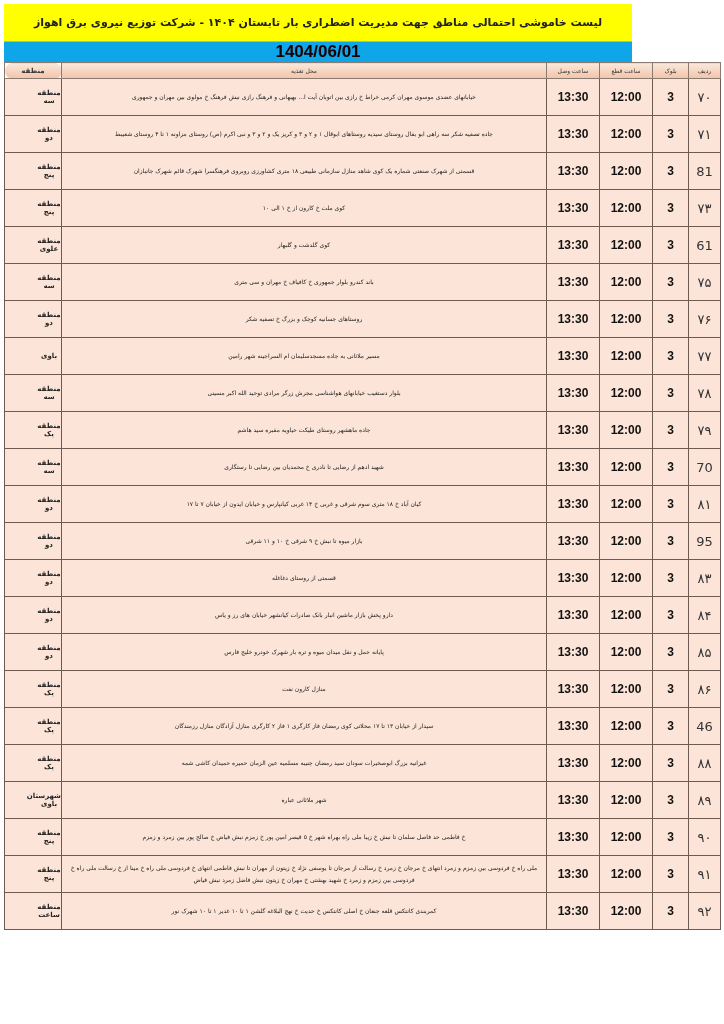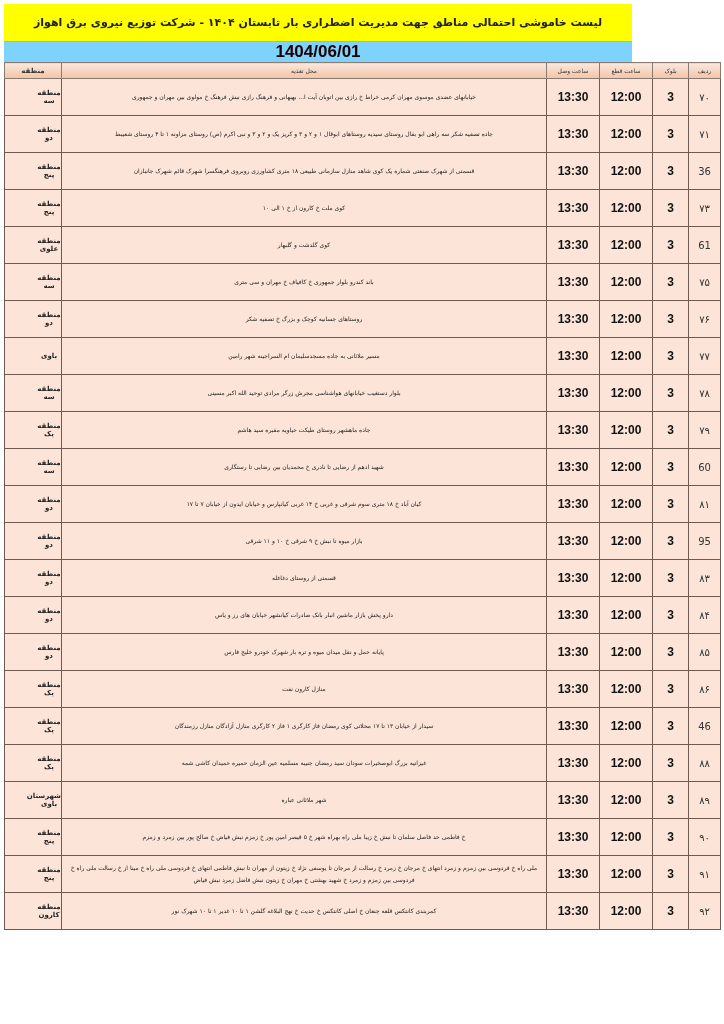--- a/index.html
+++ b/index.html
@@ -1,26 +1,26 @@
 <!DOCTYPE html>
 <html><head>
 <meta charset="utf-8">
 <style>
   html, body { margin:0; padding:0; background:#ffffff; }
   body { width:724px; height:1024px; position:relative; font-family:"DejaVu Sans", sans-serif; overflow:hidden; }
   .sheet { position:absolute; left:4px; top:4px; width:628px; }
   .title-bar { height:37px; background:#ffff00; display:flex; align-items:center; justify-content:center; direction:rtl; font-size:11px; font-weight:bold; color:#222; border-bottom:1px solid #d8c000; }
-  .date-bar { height:20px; background:#7dd3fc; display:flex; align-items:center; justify-content:center; font-family:"Liberation Sans", sans-serif; font-weight:bold; font-size:17px; color:#1a0000; }
+  .date-bar { height:20px; background:#0ea5e9; display:flex; align-items:center; justify-content:center; font-family:"Liberation Sans", sans-serif; font-weight:bold; font-size:17px; color:#1a0000; }
   table { border-collapse:collapse; width:716px; table-layout:fixed; direction:rtl; }
   th { height:15px; padding:0; font-size:6px; font-weight:normal; color:#333; border:1px solid #8a7a70;
        background:linear-gradient(to bottom, #fbe8dc 0%, #f2c4a8 100%); }
-  th.region-h { font-weight:bold; font-size:7px; }
+  th.region-h { font-weight:bold; font-size:7px;border-radius:8px; }
   td { border:1px solid #6e5a50; background:#fce4d8; padding:0; text-align:center; vertical-align:middle; }
   tr.row td { height:36px; }
-  td.num { font-size:10px; color:#333; }
+  td.num { font-size:13px; color:#333; }
   td.block, td.cut, td.conn { font-family:"Liberation Sans", sans-serif; font-weight:bold; font-size:12px; color:#111; }
   td.loc { font-size:6px; color:#222; padding:0 2px; line-height:12px; }
   td.region { font-size:7px; font-weight:bold; color:#222;padding-left:32px; }
 </style>
 </head>
 <body>
 
 <div class="sheet">
   <div class="title-bar">لیست خاموشی احتمالی مناطق جهت مدیریت اضطراری بار تابستان ۱۴۰۴ - شرکت توزیع نیروی برق اهواز</div>
   <div class="date-bar">1404/06/01</div>
@@ -54,21 +54,21 @@
         </tr>
         <tr class="row">
           <td class="num">۷۱</td>
           <td class="block">3</td>
           <td class="cut">12:00</td>
           <td class="conn">13:30</td>
           <td class="loc">جاده تصفیه شکر   سه راهی ابو بقال   روستای سیدیه   روستاهای ابوقال ۱ و ۲ و ۳ و کریز یک و ۲ و ۳ و نبی اکرم (ص) روستای مزاونه ۱ تا ۴   روستای شعیبط</td>
           <td class="region">منطقه دو</td>
         </tr>
         <tr class="row">
-          <td class="num">36</td>
+          <td class="num">81</td>
           <td class="block">3</td>
           <td class="cut">12:00</td>
           <td class="conn">13:30</td>
           <td class="loc">قسمتی از شهرک صنعتی شماره یک   کوی شاهد   منازل سازمانی طبیعی ۱۸ متری کشاورزی روبروی فرهنگسرا   شهرک قائم   شهرک جانبازان</td>
           <td class="region">منطقه پنج</td>
         </tr>
         <tr class="row">
           <td class="num">۷۳</td>
           <td class="block">3</td>
           <td class="cut">12:00</td>
@@ -118,21 +118,21 @@
         </tr>
         <tr class="row">
           <td class="num">۷۹</td>
           <td class="block">3</td>
           <td class="cut">12:00</td>
           <td class="conn">13:30</td>
           <td class="loc">جاده ماهشهر   روستای طیکت   حیاویه   مقبره سید هاشم</td>
           <td class="region">منطقه یک</td>
         </tr>
         <tr class="row">
-          <td class="num">60</td>
+          <td class="num">70</td>
           <td class="block">3</td>
           <td class="cut">12:00</td>
           <td class="conn">13:30</td>
           <td class="loc">شهید ادهم از رضایی تا نادری   خ محمدیان بین رضایی تا رستگاری</td>
           <td class="region">منطقه سه</td>
         </tr>
         <tr class="row">
           <td class="num">۸۱</td>
           <td class="block">3</td>
           <td class="cut">12:00</td>
@@ -219,17 +219,17 @@
           <td class="conn">13:30</td>
           <td class="loc">ملی راه خ فردوسی بین زمزم و زمرد   انتهای خ مرجان   خ زمرد   خ رسالت از مرجان تا یوسفی نژاد   خ زیتون از مهران   تا نبش فاطمی   انتهای خ فردوسی ملی راه   خ مینا از خ رسالت ملی راه خ فردوسی بین زمزم و زمرد   خ شهید بهشتی   خ مهران   خ زیتون نبش فاضل   زمرد نبش فیاض</td>
           <td class="region">منطقه پنج</td>
         </tr>
         <tr class="row">
           <td class="num">۹۲</td>
           <td class="block">3</td>
           <td class="cut">12:00</td>
           <td class="conn">13:30</td>
           <td class="loc">کمربندی کانتکس قلعه چنعان خ اصلی کانتکس خ حدیث خ نهج البلاغه   گلشن ۱ تا ۱۰   غدیر ۱ تا ۱۰   شهرک نور</td>
-          <td class="region">منطقه کارون</td>
+          <td class="region">منطقه ساعت</td>
         </tr>
       </tbody>
   </table>
 </div>
 
 </body></html>

